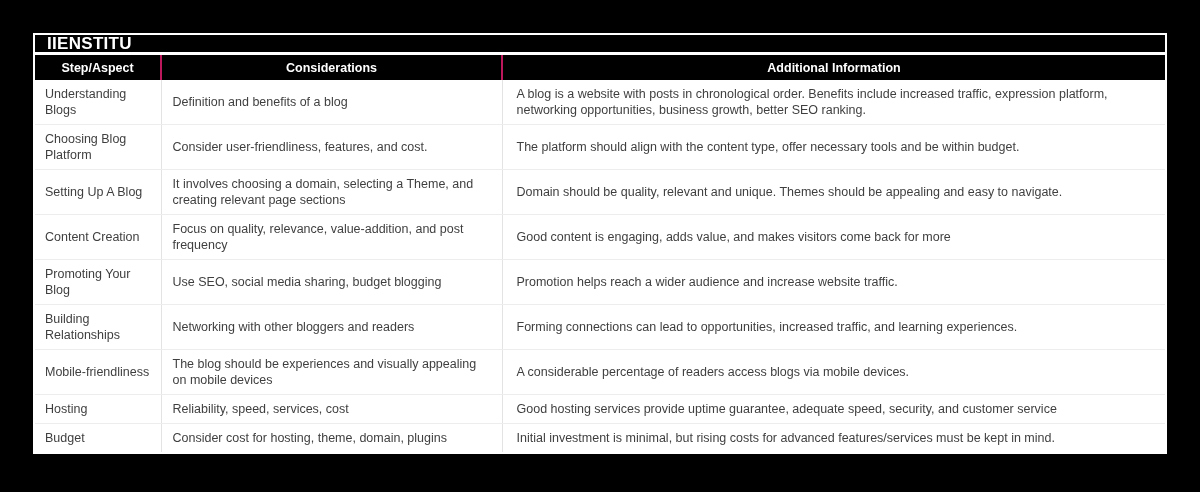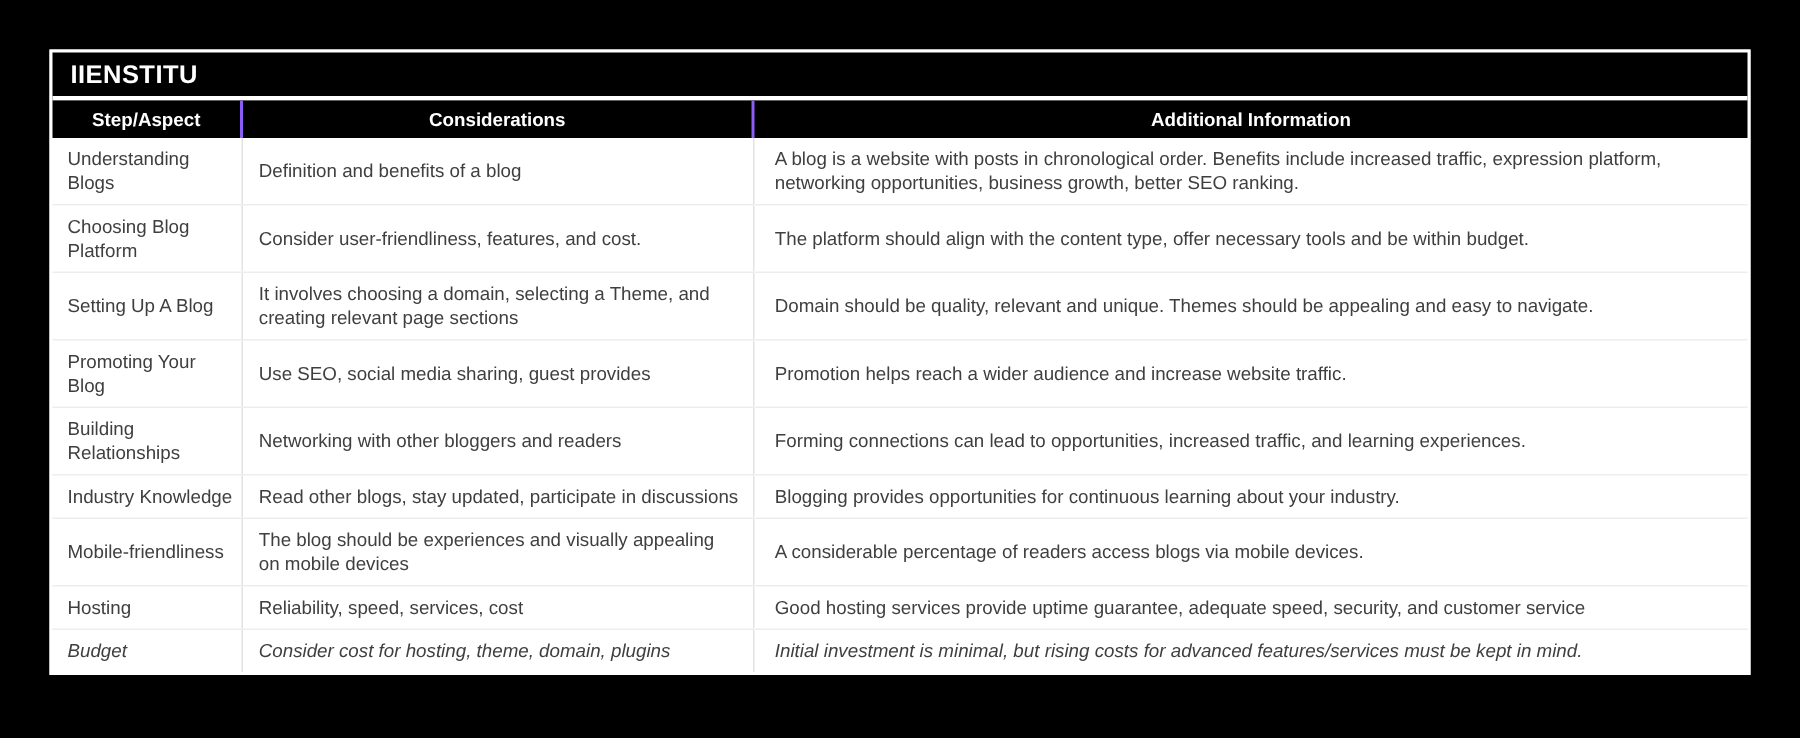--- a/index.html
+++ b/index.html
@@ -17,21 +17,21 @@
     width: 1134px;
     background: #ffffff;
     border: 2px solid #ffffff;
   }
   .card-title {
     background: #000000;
     color: #ffffff;
     font-weight: bold;
     font-size: 17px;
     letter-spacing: 0.3px;
-    height: 32px;
+    height: 20px;
     display: flex;
     align-items: center;
     padding: 0 12px;
     border-bottom: 3px solid #ffffff;
   }
   table.steps {
     width: 100%;
     border-collapse: collapse;
     table-layout: fixed;
   }
@@ -40,32 +40,32 @@
   thead th {
     background: #000000;
     color: #ffffff;
     font-size: 12.5px;
     font-weight: bold;
     text-align: center;
     padding: 5px 11px;
     height: 25px;
     vertical-align: middle;
   }
-  thead th + th { border-left: 2px solid #8b5cf6; }
+  thead th + th { border-left: 2px solid #be185d; }
   tbody td {
     font-size: 12.5px;
     color: #3f3f3f;
     line-height: 16px;
     padding: 6px 10px;
     vertical-align: middle;
     border-bottom: 1px solid #ededed;
     background: #ffffff;
   }
   tbody td + td { border-left: 1px solid #e3e3e3; }
-  tbody tr:last-child td { border-bottom: none; font-style: italic; }
+  tbody tr:last-child td { border-bottom: none; }
   td.cell-step { padding: 6px 3px 6px 10px; }
   td.cell-cons { padding-left: 11px; padding-right: 8px; }
   td.cell-add  { padding-left: 14px; padding-right: 20px; }
 </style>
 </head>
 <body>
 
 <div class="card">
   <div class="card-title">
     <span>IIENSTITU</span>
@@ -93,33 +93,33 @@
         <td class="cell-step">Choosing Blog Platform</td>
         <td class="cell-cons">Consider user-friendliness, features, and cost.</td>
         <td class="cell-add">The platform should align with the content type, offer necessary tools and be within budget.</td>
       </tr>
       <tr>
         <td class="cell-step">Setting Up A Blog</td>
         <td class="cell-cons">It involves choosing a domain, selecting a Theme, and creating relevant page sections</td>
         <td class="cell-add">Domain should be quality, relevant and unique. Themes should be appealing and easy to navigate.</td>
       </tr>
       <tr>
+        <td class="cell-step">Content Creation</td>
+        <td class="cell-cons">Focus on quality, relevance, value-addition, and post frequency</td>
+        <td class="cell-add">Good content is engaging, adds value, and makes visitors come back for more</td>
+      </tr>
+      <tr>
         <td class="cell-step">Promoting Your Blog</td>
-        <td class="cell-cons">Use SEO, social media sharing, guest provides</td>
+        <td class="cell-cons">Use SEO, social media sharing, budget blogging</td>
         <td class="cell-add">Promotion helps reach a wider audience and increase website traffic.</td>
       </tr>
       <tr>
         <td class="cell-step">Building Relationships</td>
         <td class="cell-cons">Networking with other bloggers and readers</td>
         <td class="cell-add">Forming connections can lead to opportunities, increased traffic, and learning experiences.</td>
-      </tr>
-      <tr>
-        <td class="cell-step">Industry Knowledge</td>
-        <td class="cell-cons">Read other blogs, stay updated, participate in discussions</td>
-        <td class="cell-add">Blogging provides opportunities for continuous learning about your industry.</td>
       </tr>
       <tr>
         <td class="cell-step">Mobile-friendliness</td>
         <td class="cell-cons">The blog should be experiences and visually appealing on mobile devices</td>
         <td class="cell-add">A considerable percentage of readers access blogs via mobile devices.</td>
       </tr>
       <tr>
         <td class="cell-step">Hosting</td>
         <td class="cell-cons">Reliability, speed, services, cost</td>
         <td class="cell-add">Good hosting services provide uptime guarantee, adequate speed, security, and customer service</td>

